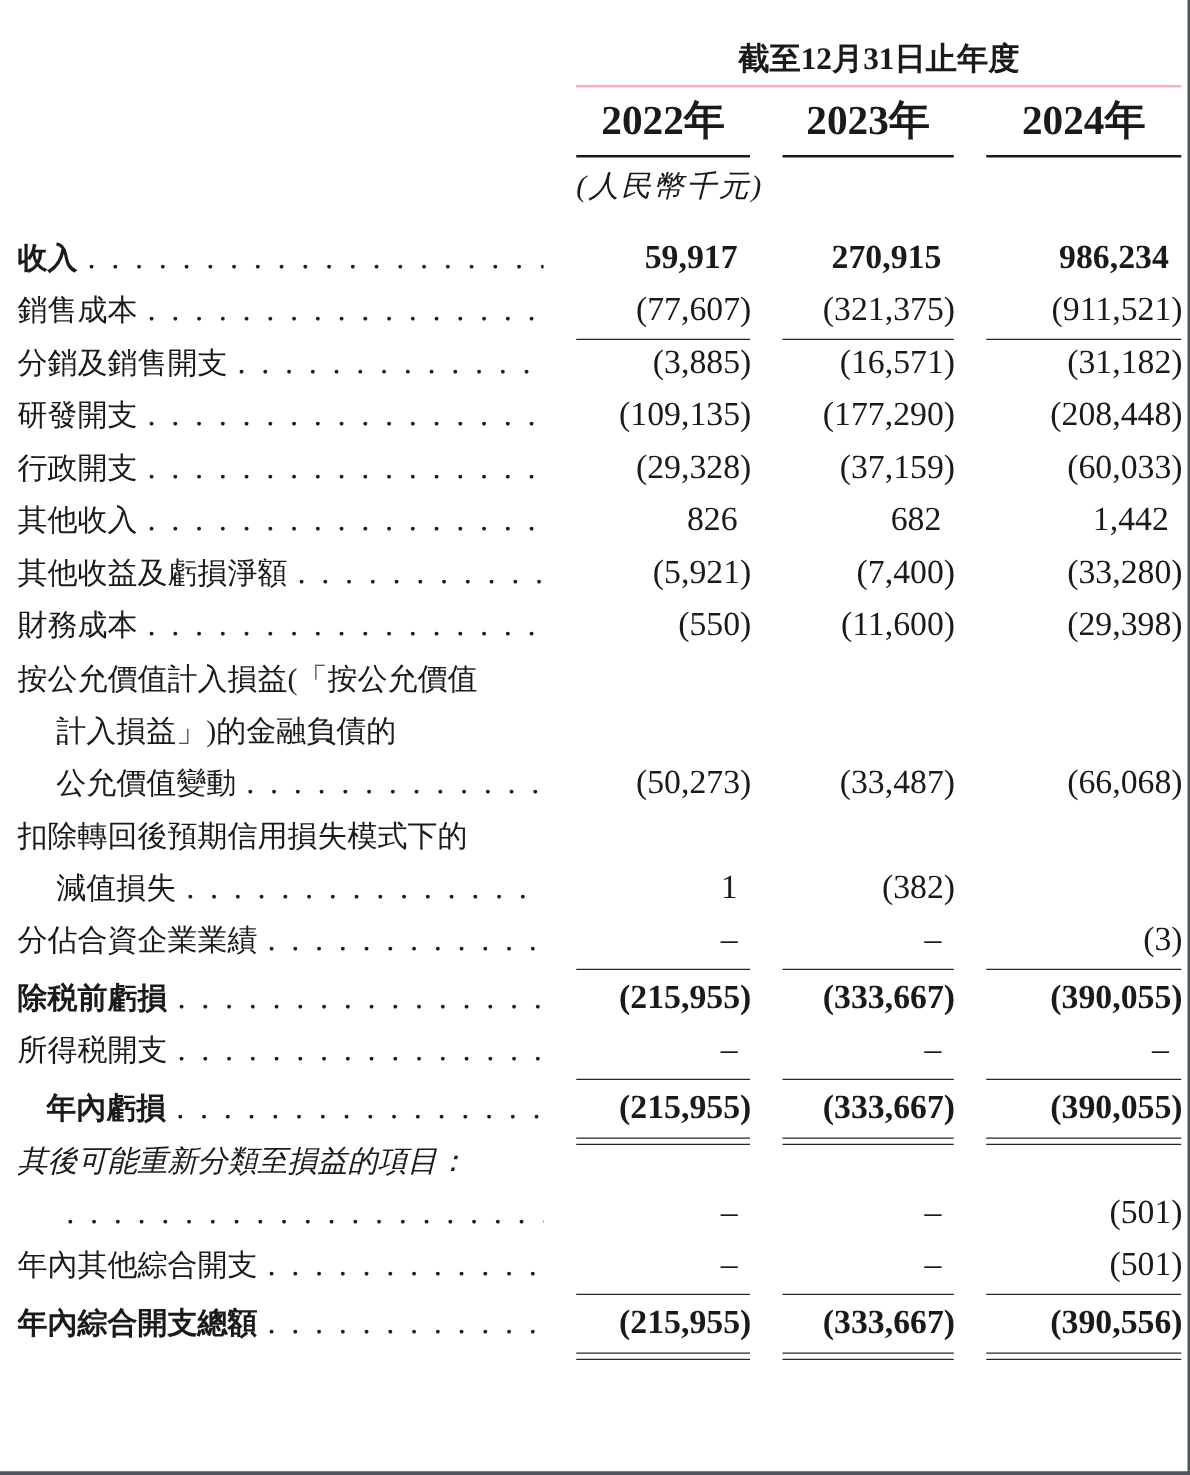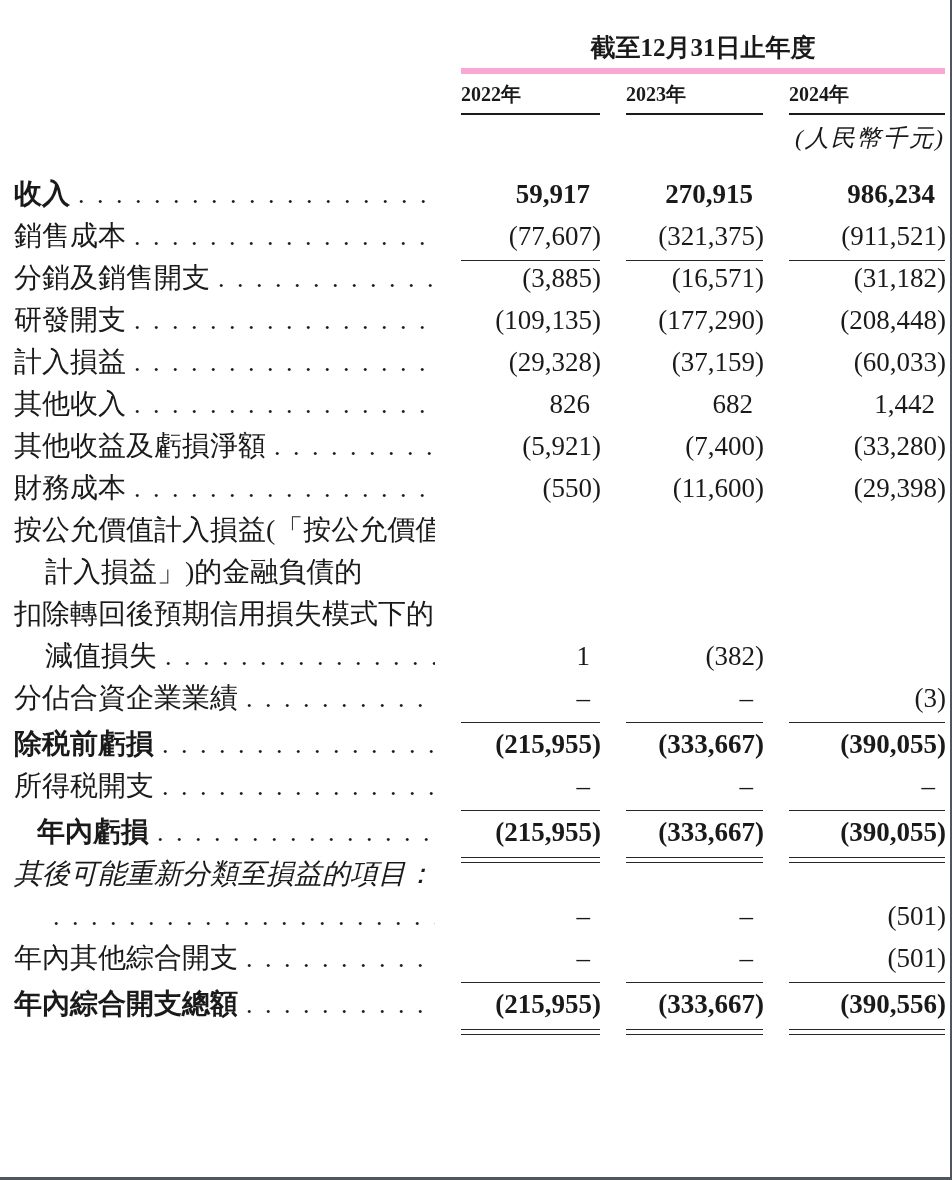--- a/index.html
+++ b/index.html
@@ -16,38 +16,38 @@
   .row{
     display:grid;
     grid-template-columns:1fr 139px 137px 156px;
     column-gap:26px;
     padding-left:14px;padding-right:5px;
     align-items:end;
   }
   
   .period-title{
     grid-column:2 / 5;text-align:center;font-weight:bold;font-size:25px;
-    line-height:1.2;border-bottom:6px solid #f9a8d4;padding-bottom:5px;
+    line-height:1.2;border-bottom:2px solid #f9a8d4;padding-bottom:5px;
   }
   .year-cell{
-    text-align:left;font-weight:bold;font-size:20px;line-height:1.15;
+    text-align:center;font-weight:bold;font-size:33px;line-height:1.15;
     border-bottom:2px solid #1a1a1a;padding-bottom:7px;margin-top:9px;
   }
   .unit-note{
-    grid-column:2 / 5;text-align:right;font-style:italic;font-size:24px;
+    grid-column:2 / 5;text-align:left;font-style:italic;font-size:24px;
     margin-top:7px;letter-spacing:2px;font-family:Liberation Serif, serif;
   }
   .thead{margin-bottom:14px;}
   
   .body-row{height:42px;}
   .body-row.bold{font-weight:bold;}
   .body-row.italic{font-style:italic;}
   .cell-label{
     display:flex;align-items:baseline;overflow:hidden;
-    font-size:28px;line-height:1.1;white-space:nowrap;
+    font-size:24px;line-height:1.1;white-space:nowrap;
   }
   .cell-label.indent{padding-left:31px;text-align:center;}
   .leader{
     flex:1 1 auto;overflow:hidden;white-space:nowrap;
     margin-left:8px;font-weight:normal;font-style:normal;
   }
   .leader::after{
     content:". . . . . . . . . . . . . . . . . . . . . . . . . . . . . . . . . . . . . . . .";
     font-size:26px;letter-spacing:3px;
   }
@@ -120,21 +120,21 @@
           <div class="cell-label">
             <span>研發開支</span>
             <span class="leader"></span>
           </div>
           <div class="num"><span class="hang">(109,135)</span></div>
           <div class="num"><span class="hang">(177,290)</span></div>
           <div class="num"><span class="hang">(208,448)</span></div>
         </div>
         <div class="row body-row">
           <div class="cell-label">
-            <span>計入損益</span>
+            <span>行政開支</span>
             <span class="leader"></span>
           </div>
           <div class="num"><span class="hang">(29,328)</span></div>
           <div class="num"><span class="hang">(37,159)</span></div>
           <div class="num"><span class="hang">(60,033)</span></div>
         </div>
         <div class="row body-row">
           <div class="cell-label">
             <span>其他收入</span>
             <span class="leader"></span>
@@ -171,20 +171,29 @@
         </div>
         <div class="row body-row">
           <div class="cell-label indent">
             <span>計入損益」)的金融負債的</span>
           </div>
           <div class="num"></div>
           <div class="num"></div>
           <div class="num"></div>
         </div>
         <div class="row body-row">
+          <div class="cell-label indent">
+            <span>公允價值變動</span>
+            <span class="leader"></span>
+          </div>
+          <div class="num"><span class="hang">(50,273)</span></div>
+          <div class="num"><span class="hang">(33,487)</span></div>
+          <div class="num"><span class="hang">(66,068)</span></div>
+        </div>
+        <div class="row body-row">
           <div class="cell-label">
             <span>扣除轉回後預期信用損失模式下的</span>
           </div>
           <div class="num"></div>
           <div class="num"></div>
           <div class="num"></div>
         </div>
         <div class="row body-row">
           <div class="cell-label indent">
             <span>減值損失</span>

